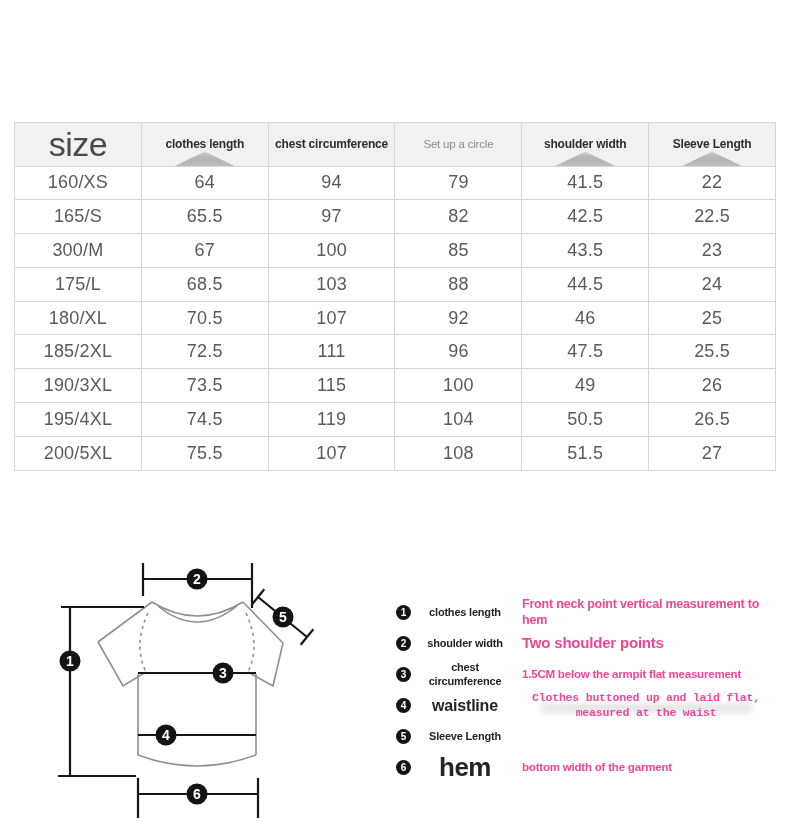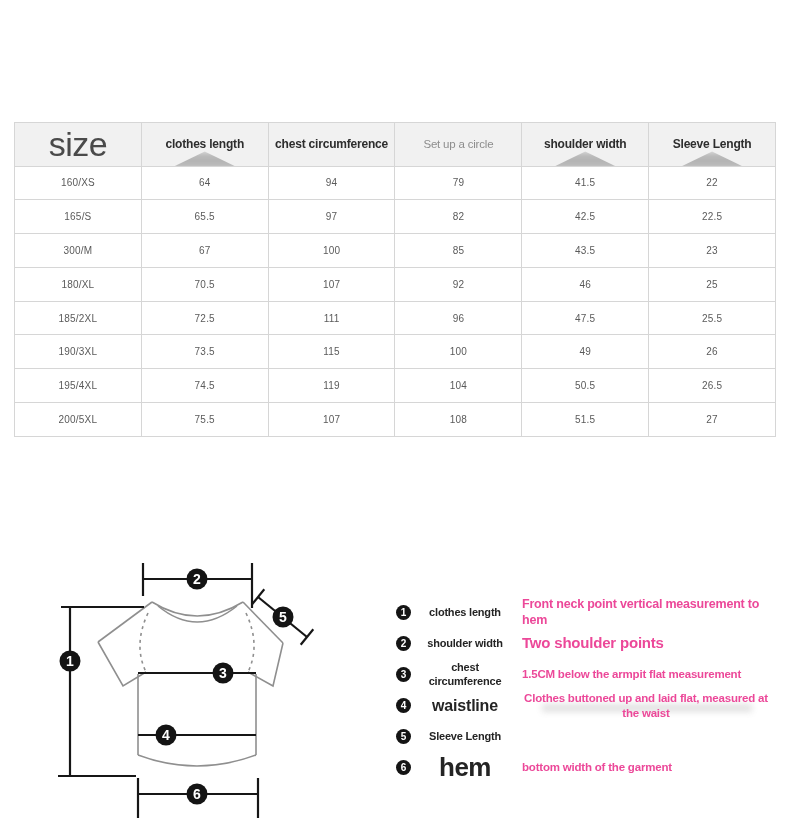--- a/index.html
+++ b/index.html
@@ -11,21 +11,21 @@
   
   .size-table-wrap{position:absolute;left:14px;top:122px;width:762px;}
   table.size-table{
     width:762px;border-collapse:collapse;table-layout:fixed;
   }
   .size-table th,.size-table td{
     border:1px solid #d6d6d6;text-align:center;vertical-align:middle;
     padding:0;position:relative;overflow:hidden;
   }
   .size-table th{height:41px;background:#f1f1f1;}
-  .size-table td{height:32.8px;background:#ffffff;color:#5a5a5a;font-size:10px;letter-spacing:.2px;}
+  .size-table td{height:32.8px;background:#ffffff;color:#5a5a5a;font-size:18px;letter-spacing:.2px;}
   .hd-label{position:relative;z-index:2;display:block;line-height:1.25;
     font-weight:bold;font-size:12px;color:#2d2d2d;letter-spacing:-0.2px;}
   th.col-size .hd-label{font-weight:normal;font-size:34px;color:#4a4a4a;letter-spacing:-0.5px;}
   th.col-setup .hd-label{font-weight:normal;color:#8d8d8d;font-size:11.5px;}
   .hill{
     position:absolute;z-index:1;bottom:-3px;left:50%;transform:translateX(-50%);
     width:70px;height:17px;background:#9c9c9c;opacity:.7;
     clip-path:polygon(50% 0,100% 100%,0 100%);filter:blur(3px);
   }
 
@@ -50,21 +50,21 @@
     letter-spacing:-0.2px;
   }
   .lg-label.mid{font-size:16px;}
   .lg-label.big{font-size:26px;letter-spacing:-0.5px;}
   .lg-desc{
     padding-left:10px;font-weight:bold;color:#ec4899;font-size:11.5px;line-height:1.25;
     letter-spacing:-0.2px;position:relative;
   }
   .lg-desc.s13{font-size:12.5px;}
   .lg-desc.s15{font-size:15px;}
-  .lg-desc.centered{text-align:center;padding-right:14px;}
+  .lg-desc.centered{text-align:center;padding-right:14px;font-family:Liberation Mono, monospace;}
   .smudge{
     position:absolute;left:30px;top:13px;width:210px;height:8px;background:#7a7a7a;
     opacity:.22;filter:blur(3px);z-index:0;pointer-events:none;
   }
   .lg-desc span{position:relative;z-index:1;}
 </style>
 </head>
 <body>
 
 <div class="size-table-wrap">
@@ -111,20 +111,28 @@
           <td>42.5</td>
           <td>22.5</td>
         </tr>
         <tr>
           <td>300/M</td>
           <td>67</td>
           <td>100</td>
           <td>85</td>
           <td>43.5</td>
           <td>23</td>
+        </tr>
+        <tr>
+          <td>175/L</td>
+          <td>68.5</td>
+          <td>103</td>
+          <td>88</td>
+          <td>44.5</td>
+          <td>24</td>
         </tr>
         <tr>
           <td>180/XL</td>
           <td>70.5</td>
           <td>107</td>
           <td>92</td>
           <td>46</td>
           <td>25</td>
         </tr>
         <tr>

